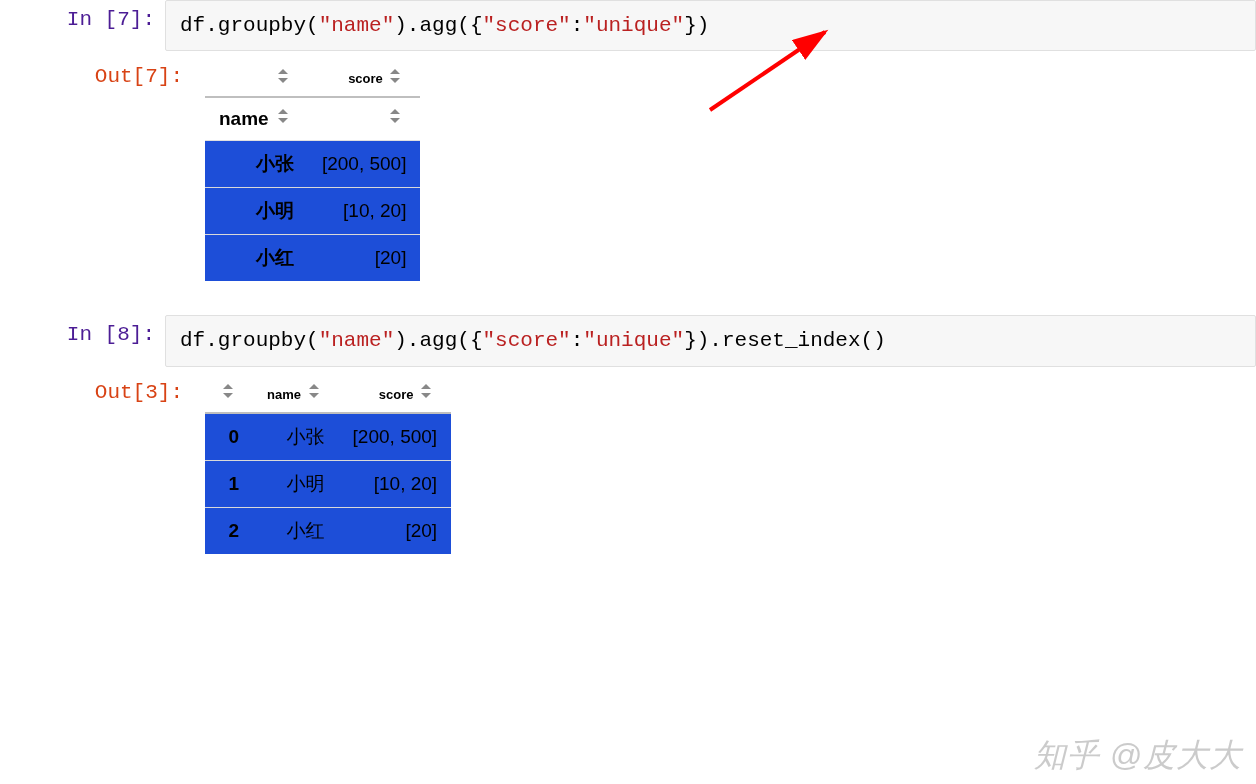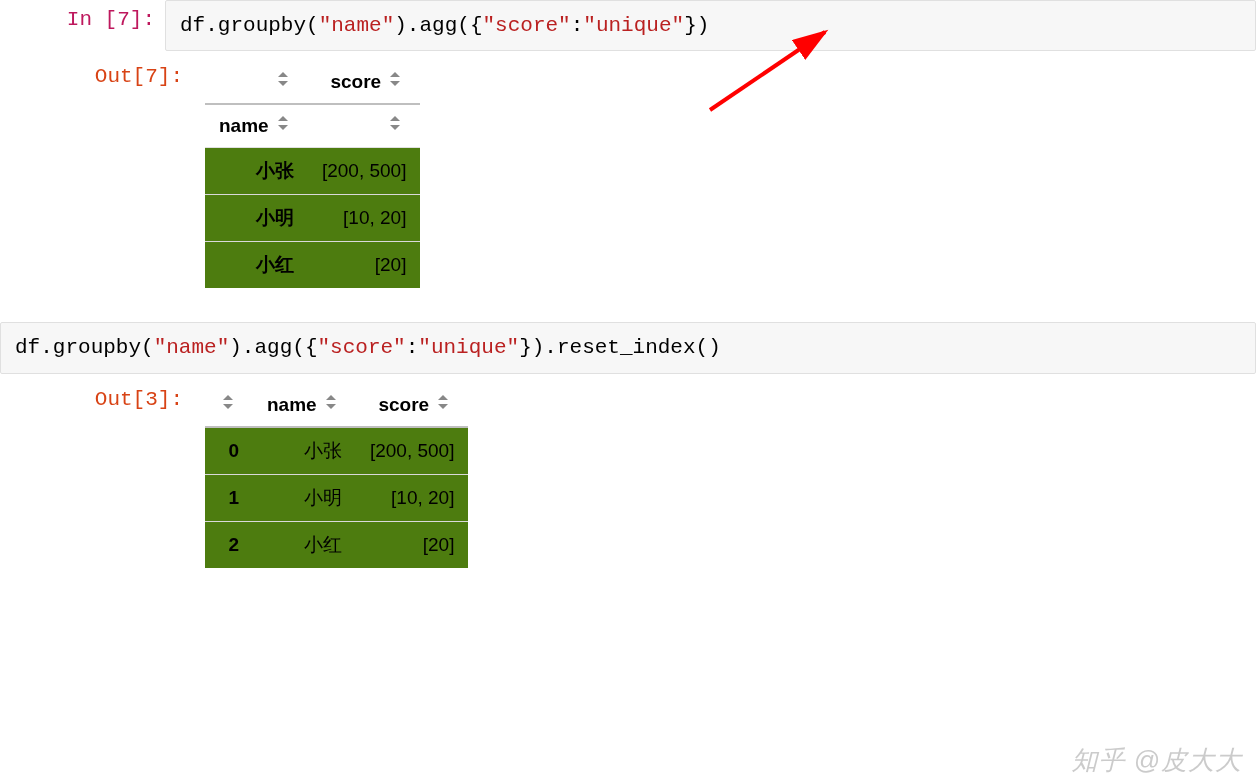--- a/index.html
+++ b/index.html
@@ -22,21 +22,21 @@
   .prompt {
     width: 165px;
     flex: 0 0 165px;
     text-align: right;
     padding: 8px 10px 0 0;
     font-family: Menlo, Monaco, "Courier New", monospace;
     font-size: 21px;
     box-sizing: border-box;
     white-space: nowrap;
   }
-  .prompt-in { color: #be185d; }
+  .prompt-in { color: #4c1d95; }
   .prompt-out { color: #D84315; margin-left: 28px; }
   .code-block {
     flex: 1;
     background: #f7f7f7;
     border: 1px solid #e0e0e0;
     border-radius: 2px;
     padding: 10px 14px;
     font-family: Menlo, Monaco, "Courier New", monospace;
     font-size: 21px;
     line-height: 1.4;
@@ -60,26 +60,26 @@
   }
   table.df th, table.df td {
     padding: 10px 14px;
     text-align: right;
     border: none;
   }
   table.df tbody tr {
     border-top: 1px solid #d9d9d9;
   }
   table.df tbody tr td {
-    background: #4d7c0f;
+    background: #1d4ed8;
   }
   table.df thead tr.hdr th {
     border-bottom: 2px solid #bfbfbf;
     font-weight: 700;
-    font-size: 19px;
+    font-size: 13px;
   }
   table.df thead tr.sub th {
     border-bottom: 1px solid #e0e0e0;
     font-weight: 700;
   }
   .sort-icon {
     display: inline-block;
     width: 12px;
     vertical-align: middle;
     margin-left: 4px;
@@ -106,21 +106,21 @@
 
   
   .arrow-annot {
     position: absolute;
     pointer-events: none;
   }
   .watermark {
     position: absolute;
     right: 14px;
     bottom: 6px;
-    font-size: 26px;
+    font-size: 32px;
     color: rgba(140,140,140,0.45);
     font-style: italic;
     font-family: "PingFang SC","Microsoft YaHei",sans-serif;
     letter-spacing: 1px;
   }
 </style>
 </head>
 <body>
 
 <div class="cell">
@@ -156,20 +156,21 @@
           <td>[20]</td>
         </tr>
       </tbody>
     </table>
   </div>
 </div>
 
 <div class="spacer"></div>
 
 <div class="cell">
+  <div class="prompt prompt-in">In [8]:</div>
   <div class="code-block"><span class="t-black">df</span><span class="t-black">.groupby(</span><span class="t-str">"name"</span><span class="t-black">).agg({</span><span class="t-str">"score"</span><span class="t-black">:</span><span class="t-str">"unique"</span><span class="t-black">}).reset_index()</span></div>
 </div>
 
 <div class="cell">
   <div class="prompt prompt-out">Out[3]:</div>
   <div class="output-area">
     <table class="df">
       <thead>
         <tr class="hdr">
           <th><span class="sort-icon"></span></th>

